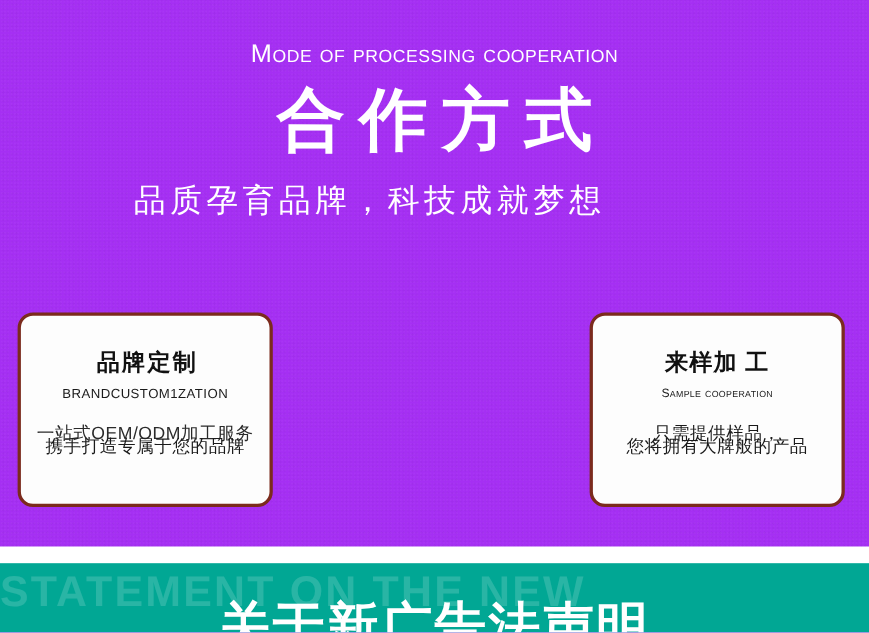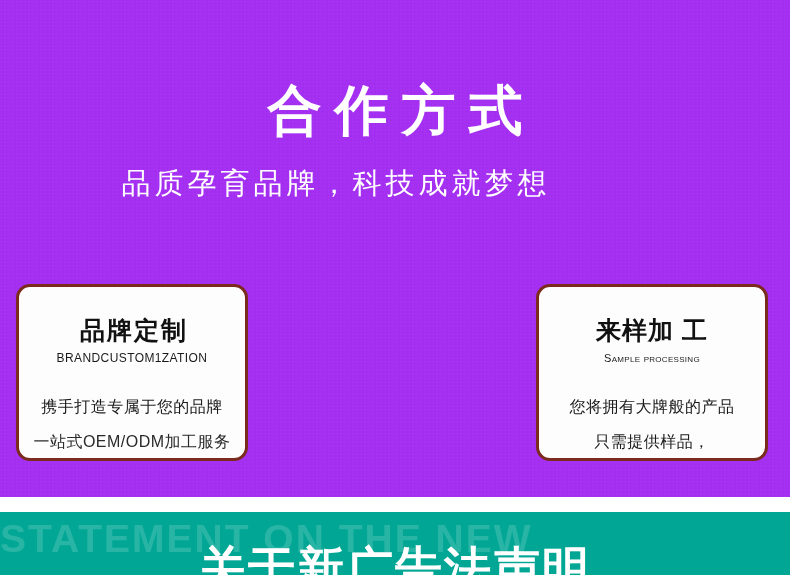--- a/index.html
+++ b/index.html
@@ -50,21 +50,21 @@
     white-space: nowrap;
   }
 
   .hero-title {
     position: absolute;
     left: 0;
     top: 74px;
     width: 790px;
     text-align: center;
     color: #ffffff;
-    font-size: 54px;
+    font-size: 62px;
     font-weight: bold;
     letter-spacing: 13px;
     text-indent: 13px;
     line-height: 72px;
     white-space: nowrap;
   }
 
   .hero-sub {
     position: absolute;
     left: 0;
@@ -103,21 +103,21 @@
   .card-2 { left: 260px; }
   .card-3 { left: 520px; }
 
   .card-title {
     position: absolute;
     left: 0;
     top: 28px;
     width: 100%;
     text-align: center;
     color: #111111;
-    font-size: 25px;
+    font-size: 21px;
     font-weight: bold;
     letter-spacing: 1px;
     line-height: 30px;
     white-space: nowrap;
     overflow: hidden;
   }
   
   .card-1 .card-title {
     letter-spacing: 2px;
     text-indent: 4px;
@@ -146,21 +146,21 @@
     position: absolute;
     left: 0;
     width: 100%;
     text-align: center;
     color: #1a1a1a;
     font-size: 16px;
     letter-spacing: 0.5px;
     line-height: 24px;
     white-space: nowrap;
   }
-  .card-line.l1 { top: 96px; margin-top: 47px; }
+  .card-line.l1 { top: 96px; }
   .card-line.l2 { top: 108px; }
 
   
   .card-1 .card-line.l1 {
     color: #2a2a2a;
   }
 
   
   .gap {
     position: absolute;
@@ -209,36 +209,37 @@
     line-height: 54px;
     white-space: nowrap;
   }
 </style>
 </head>
 <body>
 
 <div id="page">
 
   <div class="hero">
+    <div class="eyebrow">Mode of processing cooperation</div>
     <div class="hero-title">合作方式</div>
     <div class="hero-sub">品质孕育品牌，科技成就梦想</div>
 
     <div class="cards">
 
       <div class="card card-1">
         <div class="card-title">品牌定制</div>
         <div class="card-en">BRANDCUSTOM1ZATION</div>
         <div class="card-line l1">一站式OEM/ODM加工服务</div>
         <div class="card-line l2">携手打造专属于您的品牌</div>
       </div>
 
 
       <div class="card card-3">
         <div class="card-title">来样加 工</div>
-        <div class="card-en">Sample processing</div>
+        <div class="card-en">Sample cooperation</div>
         <div class="card-line l2">您将拥有大牌般的产品</div>
         <div class="card-line l1">只需提供样品，</div>
       </div>
 
     </div>
   </div>
 
   <div class="gap"></div>
 
   <div class="banner">

